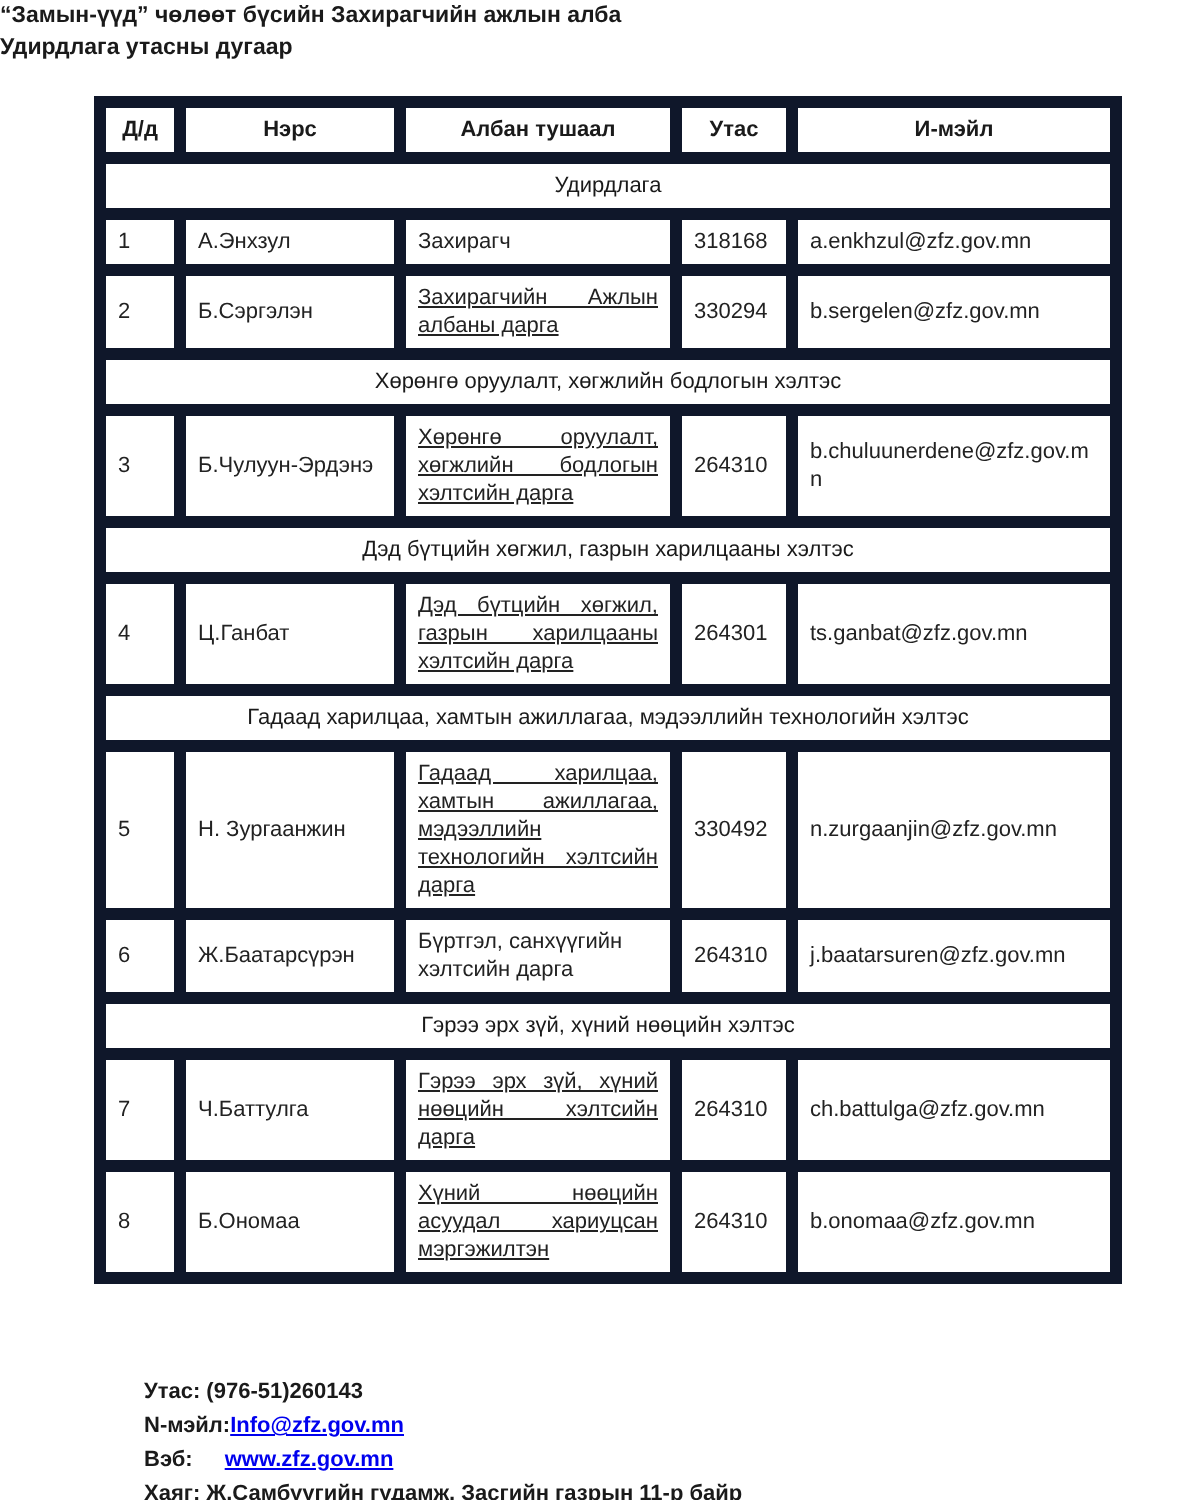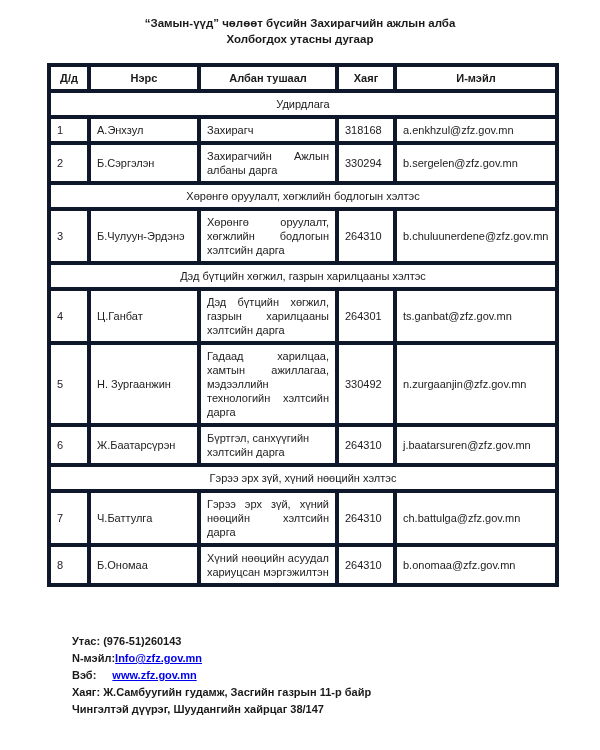--- a/index.html
+++ b/index.html
@@ -14,55 +14,54 @@
     font-family: "Liberation Sans", sans-serif;
     color: #222222;
   }
   .page {
     width: 600px;
     height: 750px;
     background: #ffffff;
     box-sizing: border-box;
   }
   .doc-title {
-    margin-top: 15px;
-    text-align: center;
     font-weight: bold;
     font-size: 11.5px;
     line-height: 16px;
     color: #1a1a1a;
   }
   table.contacts {
     border-collapse: collapse;
     table-layout: fixed;
     margin: 16px 0 0 47px;
     width: 508px;
     font-size: 11px;
   }
   table.contacts td, table.contacts th {
-    border: 4px solid #0f172a;
+    border: 6px solid #0f172a;
     padding: 4px 6px;
     line-height: 14px;
     vertical-align: middle;
     overflow: hidden;
     word-wrap: break-word;
   }
   table.contacts th {
     font-weight: bold;
     text-align: center;
     color: #1a1a1a;
   }
   tr.section-row td {
     font-weight: normal;
     text-align: center;
     color: #1a1a1a;
     padding: 4px 2px;
   }
   td.cell-position.justified {
     text-align: justify;
+    text-decoration: underline;
   }
   td.cell-no { text-align: left; }
   .footer {
     margin-top: 46px;
     padding-left: 72px;
     font-size: 11px;
     font-weight: bold;
     line-height: 17px;
     color: #1a1a1a;
   }
@@ -75,37 +74,37 @@
   }
   .footer .gap-link { margin-left: 16px; }
 </style>
 </head>
 <body>
 
 <div class="page">
 
   <div class="doc-title">
     <div>“Замын-үүд” чөлөөт бүсийн Захирагчийн ажлын алба</div>
-    <div>Холбогдох утасны дугаар</div>
+    <div>Удирдлага утасны дугаар</div>
   </div>
 
   <table class="contacts">
     <colgroup>
       <col style="width:40px">
       <col style="width:110px">
       <col style="width:138px">
       <col style="width:58px">
       <col style="width:162px">
     </colgroup>
     <thead>
       <tr>
         <th>Д/д</th>
         <th>Нэрс</th>
         <th>Албан тушаал</th>
-        <th>Хаяг</th>
+        <th>Утас</th>
         <th>И-мэйл</th>
       </tr>
     </thead>
     <tbody id="table-body">
         <tr class="section-row">
           <td colspan="5">Удирдлага</td>
         </tr>
         <tr>
           <td class="cell-no">1</td>
           <td class="cell-name">А.Энхзул</td>
@@ -132,20 +131,23 @@
         </tr>
         <tr class="section-row">
           <td colspan="5">Дэд бүтцийн хөгжил, газрын харилцааны хэлтэс</td>
         </tr>
         <tr>
           <td class="cell-no">4</td>
           <td class="cell-name">Ц.Ганбат</td>
           <td class="cell-position justified">Дэд бүтцийн хөгжил, газрын харилцааны хэлтсийн дарга</td>
           <td class="cell-phone">264301</td>
           <td class="cell-email">ts.ganbat@zfz.gov.mn</td>
+        </tr>
+        <tr class="section-row">
+          <td colspan="5">Гадаад харилцаа, хамтын ажиллагаа, мэдээллийн технологийн хэлтэс</td>
         </tr>
         <tr>
           <td class="cell-no">5</td>
           <td class="cell-name">Н. Зургаанжин</td>
           <td class="cell-position justified">Гадаад харилцаа, хамтын ажиллагаа, мэдээллийн технологийн хэлтсийн дарга</td>
           <td class="cell-phone">330492</td>
           <td class="cell-email">n.zurgaanjin@zfz.gov.mn</td>
         </tr>
         <tr>
           <td class="cell-no">6</td>

